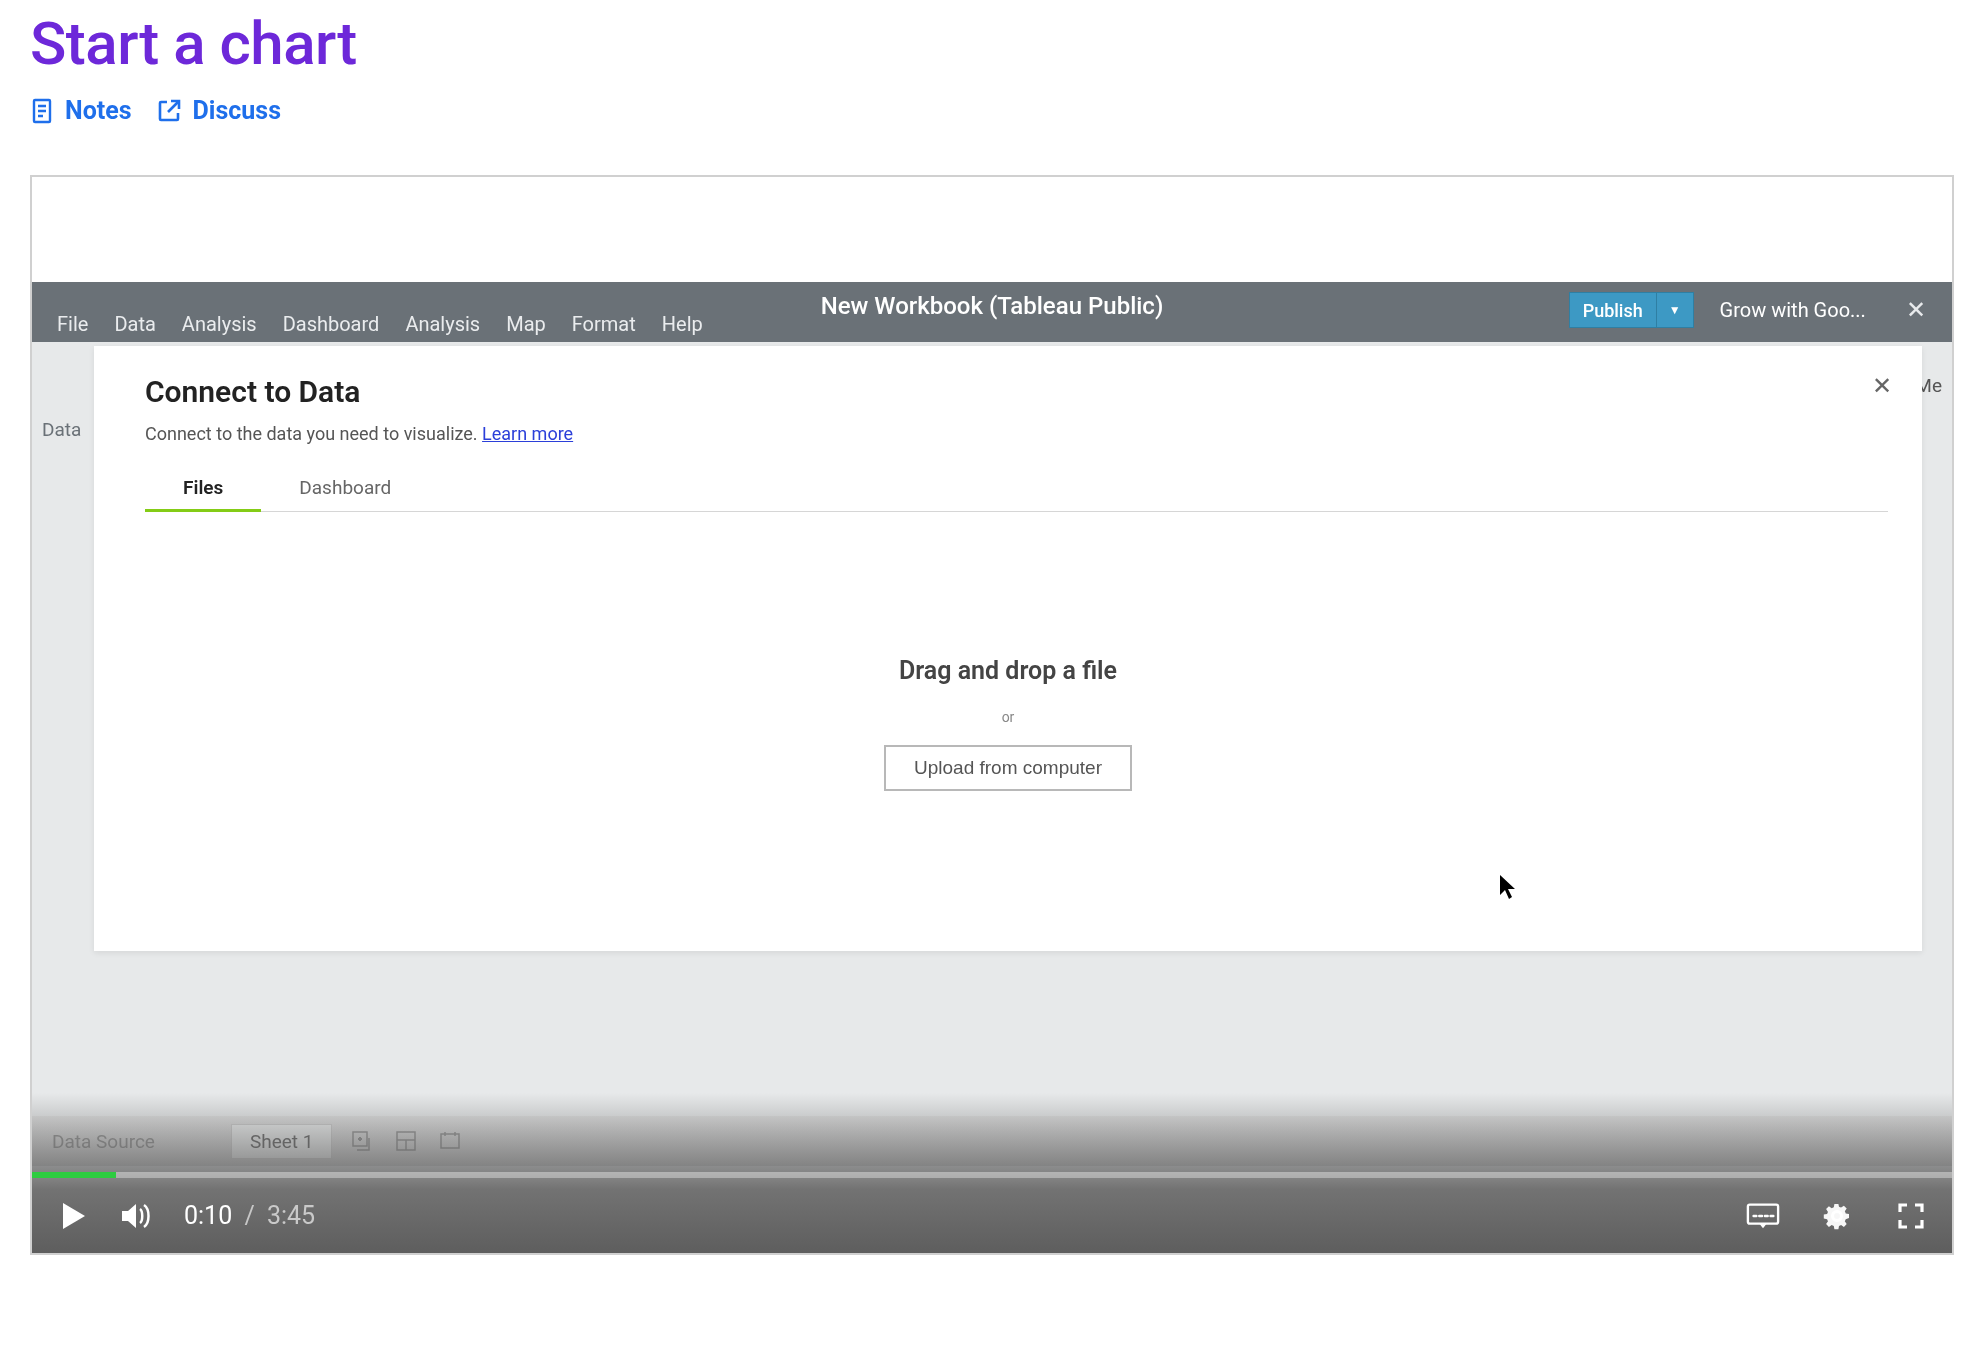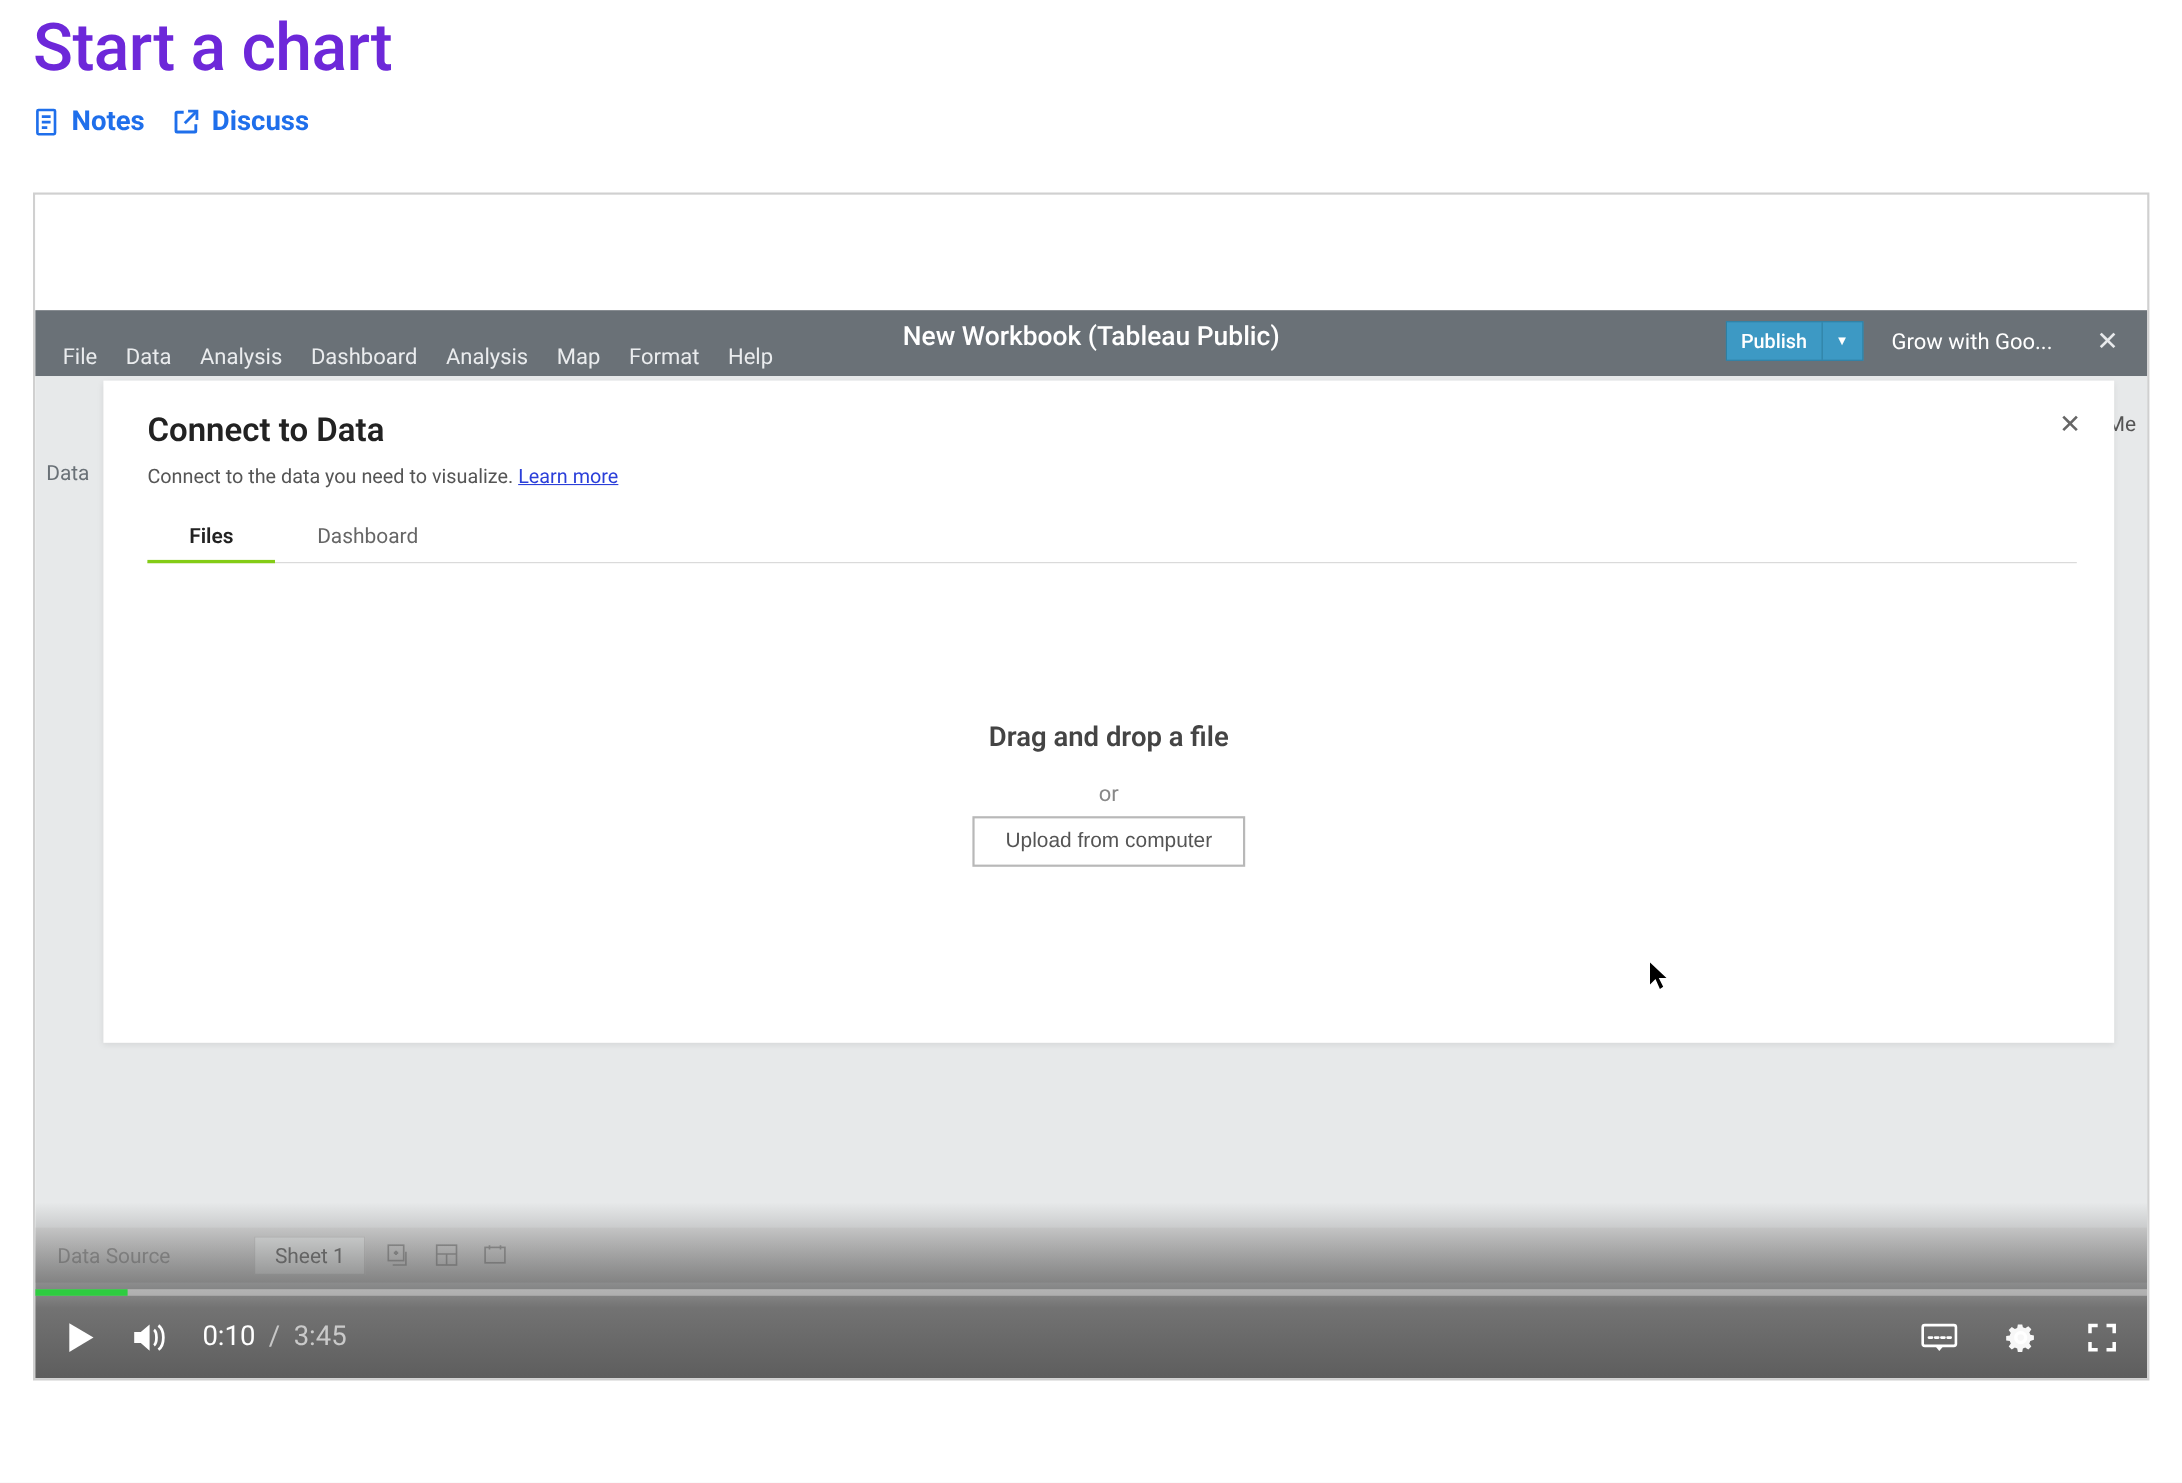--- a/index.html
+++ b/index.html
@@ -27,31 +27,31 @@
 .tbl-grow{color:#ffffff;font-size:20px}
 .tbl-close-x{color:#e8eaec;font-size:24px;font-weight:300;cursor:pointer;padding:0 14px}
 
 
 .tbl-body{position:relative;background:#e7e9ea;height:830px}
 .tbl-side-label{position:absolute;left:10px;top:76px;color:#6a7177;font-size:19px}
 .tbl-side-me{position:absolute;right:10px;top:32px;color:#555;font-size:19px}
 
 
 .modal{position:absolute;left:62px;top:4px;right:30px;background:#fff;box-shadow:0 2px 6px rgba(0,0,0,0.08);padding:0}
-.modal-head{padding:28px 34px 4px 40px;position:relative}
+.modal-head{padding:28px 34px 4px 51px;position:relative}
 .modal-title{font-size:30px;font-weight:600;color:#222;margin-bottom:14px}
 .modal-sub{font-size:18px;color:#555}
 .modal-sub a{color:#2b3fd9;text-decoration:underline;cursor:pointer}
 .modal-close{position:absolute;right:30px;top:26px;color:#666;font-size:24px;cursor:pointer}
 .modal-tabs{display:flex;gap:0;margin-top:22px;border-bottom:1px solid #d6d6d6;padding-left:0}
 .modal-tab{padding:10px 38px;font-size:19px;color:#666;cursor:pointer}
 .modal-tab.active{color:#222;font-weight:600;border-bottom:3px solid #84cc16;margin-bottom:-1px}
 .modal-body{padding:140px 0 160px 0;text-align:center}
 .drag-title{font-size:25px;font-weight:600;color:#444;margin-bottom:24px}
-.drag-or{font-size:20px;color:#888;margin-bottom:9px}
+.drag-or{font-size:14px;color:#888;margin-bottom:20px}
 .upload-btn{display:inline-block;padding:10px 28px;border:2px solid #b8b8b8;color:#555;font-size:19px;background:#fff;cursor:pointer}
 
 
 .sheet-tabs{position:absolute;left:0;right:0;bottom:87px;height:50px;background:linear-gradient(#ddddddcc,#c8c8c8cc);display:flex;align-items:center;padding:0 20px;gap:6px;color:#6c6c6c;font-size:19px}
 .sheet-ds{opacity:.6}
 .sheet-tab{background:#eef0f0;border:1px solid #cfcfcf;padding:5px 18px;margin-left:70px}
 .sheet-icon{width:28px;height:28px;display:inline-flex;align-items:center;justify-content:center;opacity:.6;margin-left:10px}
 
 
 .vid-gradient{position:absolute;left:0;right:0;bottom:0;height:160px;background:linear-gradient(to bottom,rgba(120,120,120,0) 0%,rgba(90,90,90,.85) 60%,rgba(80,80,80,.92) 100%);pointer-events:none}

